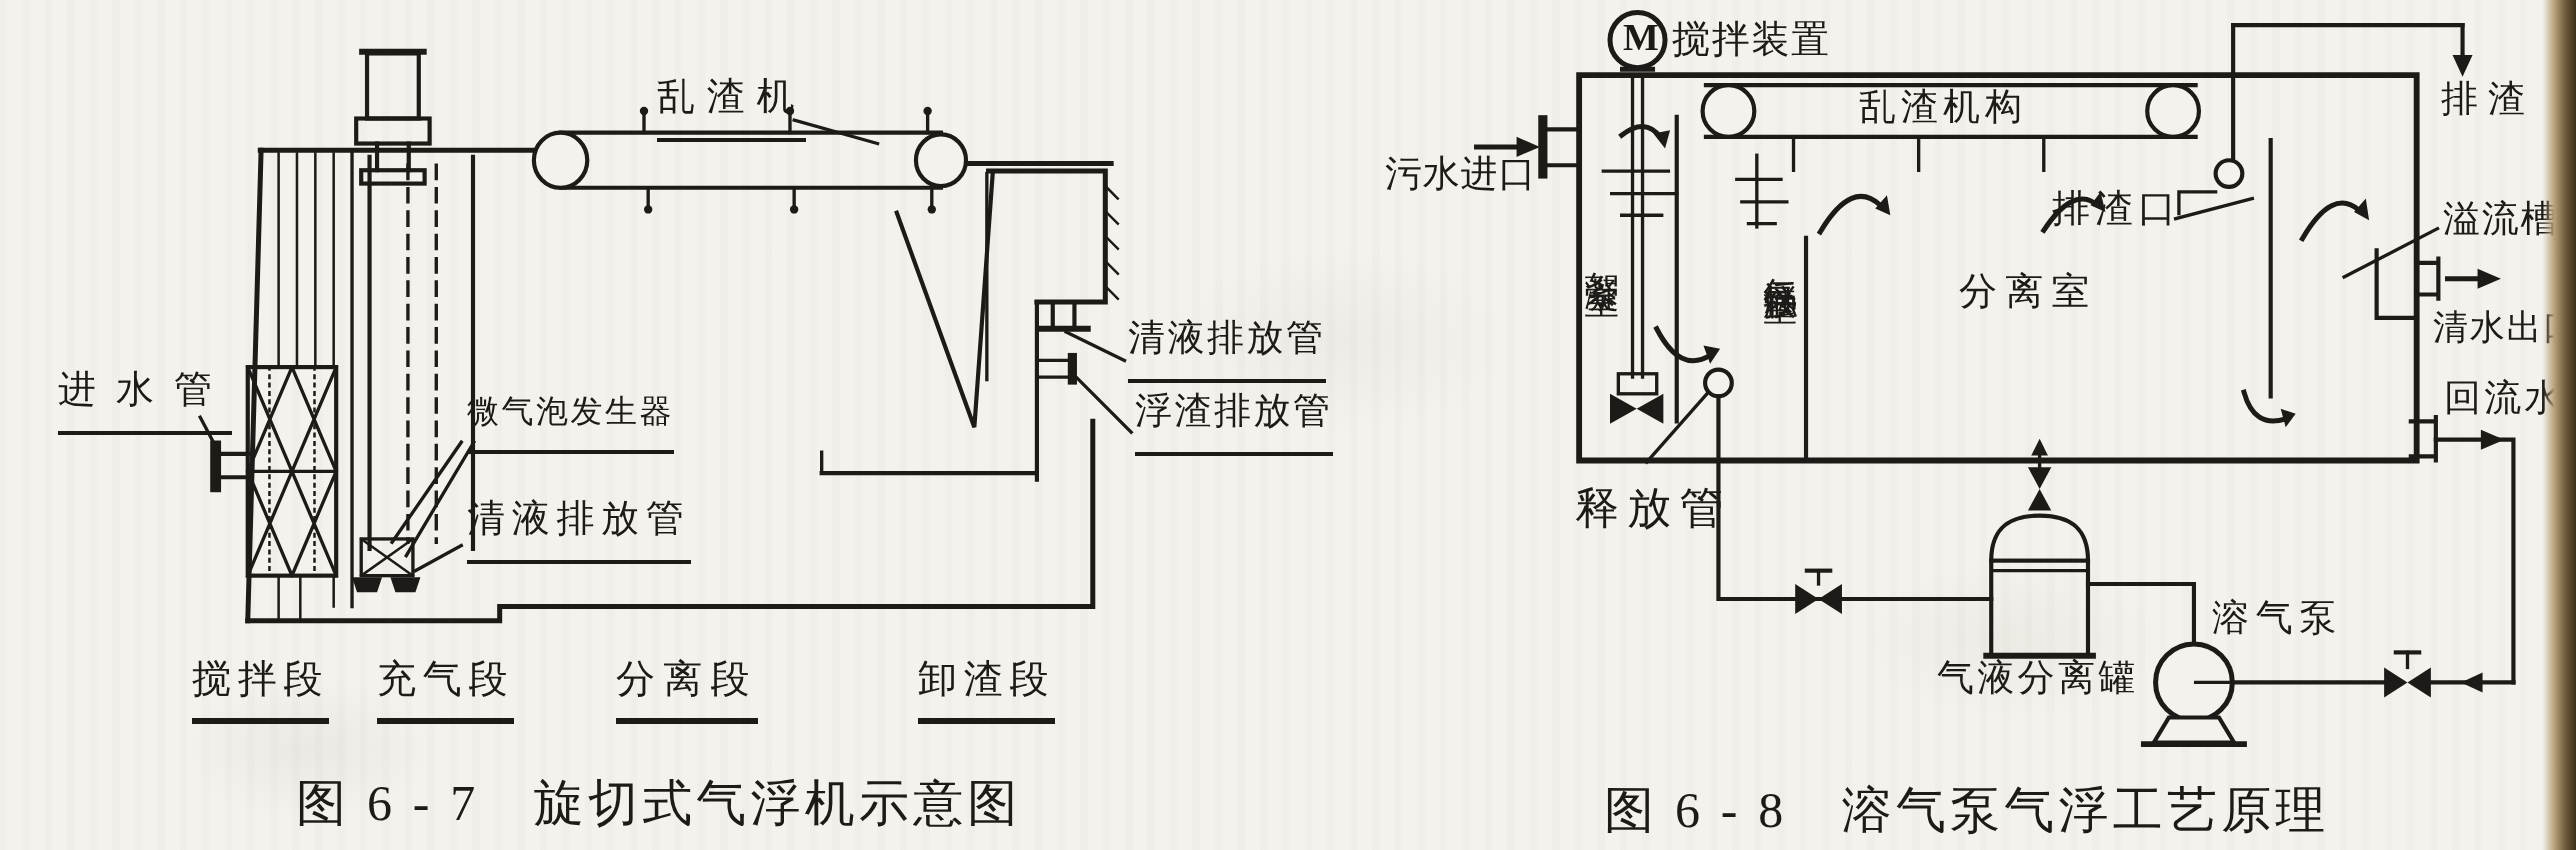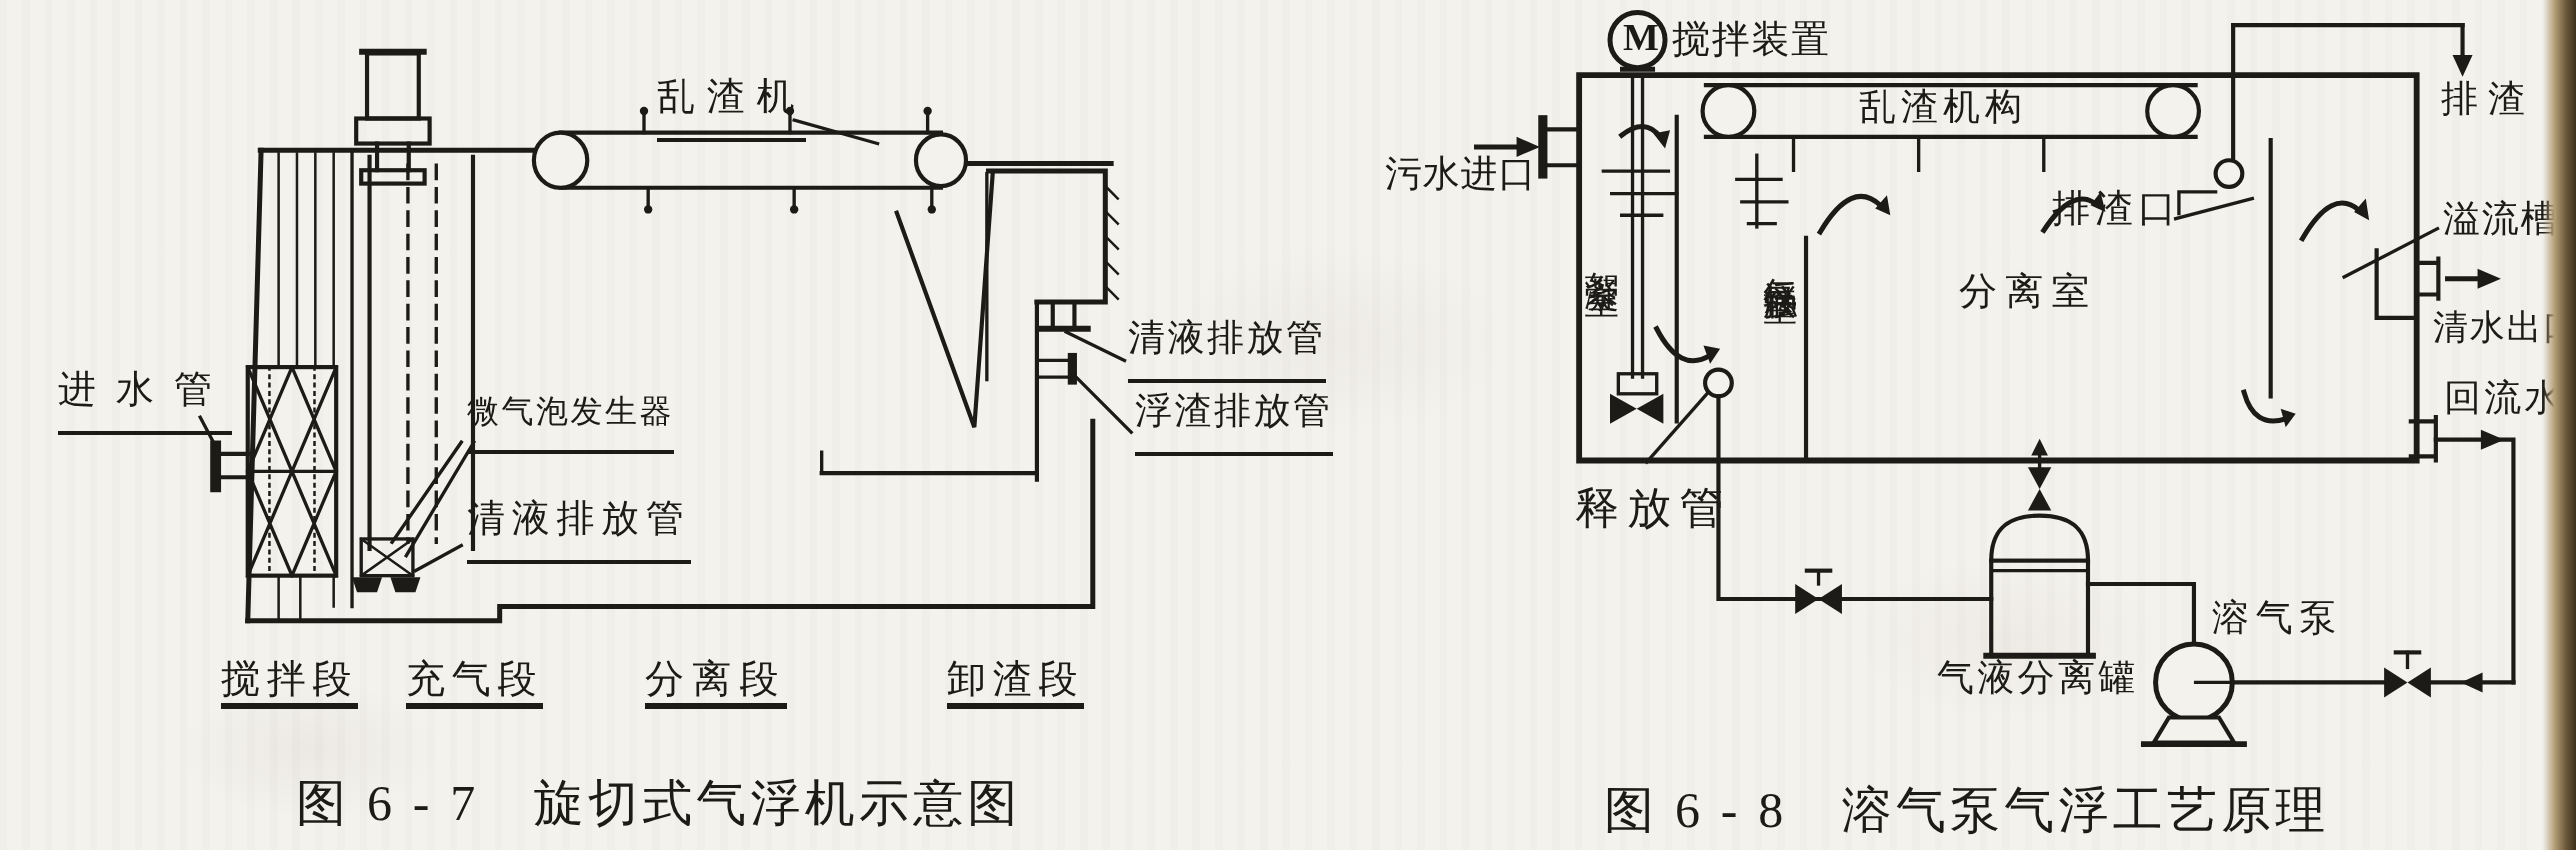--- a/index.html
+++ b/index.html
@@ -21,21 +21,21 @@
   #page-edge{
     position:absolute;top:0;right:0;width:33px;height:851px;
     background:linear-gradient(90deg, rgba(160,138,98,0) 0%, #b59f78 35%, #6b5839 70%, #3c2f1b 100%);
   }
   svg{position:absolute;left:0;top:0;}
   .lbl{
     position:absolute;white-space:nowrap;line-height:1.05;
     font-weight:400;color:#1c1b18;
   }
   .u{border-bottom:4.2px solid #1c1b18;padding-bottom:21px;}
-  .u2{border-bottom:6.7px solid #1c1b18;padding-bottom:3px;margin-left:29px;}
+  .u2{border-bottom:6.7px solid #1c1b18;padding-bottom:18px;}
   .vert{writing-mode:vertical-rl;text-orientation:upright;}
   .cap{font-size:50px;font-weight:400;letter-spacing:4.2px;}
 </style>
 </head>
 <body>
 
 <div id="paper"></div>
 
 <svg width="2576" height="851" viewBox="0 0 3088 1020">
   <g stroke="#1c1b18" fill="none" stroke-linecap="square">

